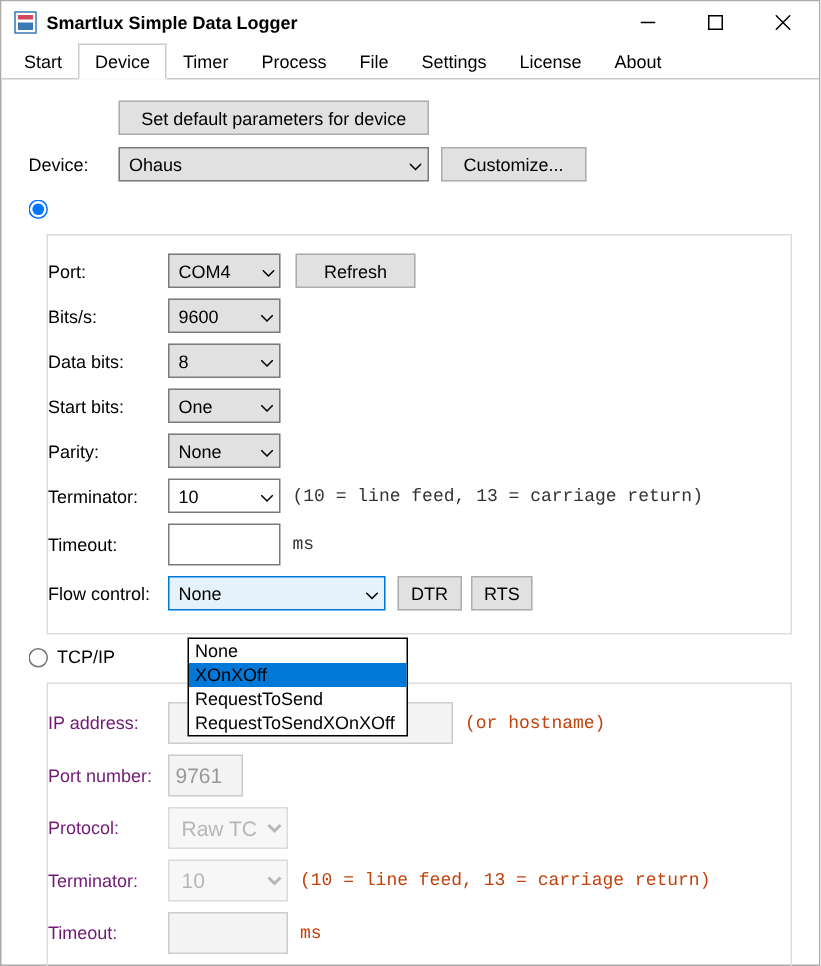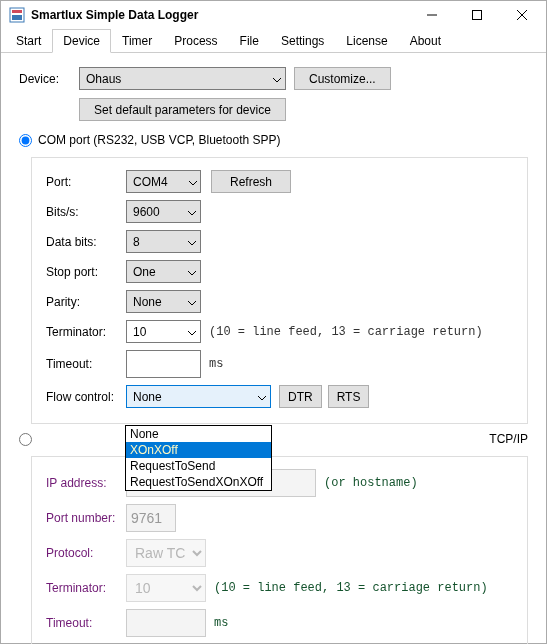--- a/index.html
+++ b/index.html
@@ -15,28 +15,28 @@
 .content { flex: 1; padding: 14px 18px; position: relative; }
 .row { display: flex; align-items: center; margin-bottom: 8px; }
 .lbl { width: 60px; }
 .lbl2 { width: 80px; }
 select, input[type=text] { font-family: inherit; font-size: 14px; height: 28px; border: 1px solid #7a7a7a; padding: 0 4px; background: #fff; }
 select { background: #e1e1e1; }
 select:disabled, input:disabled { background: #f4f4f4; color: #999; border-color: #ccc; }
 .button { background: #e1e1e1; border: 1px solid #adadad; padding: 3px 14px; font-size: 12px; font-family: inherit; height: 23px; cursor: default; }
 .radio-row { display: flex; align-items: center; margin: 12px 0 10px 0; }
 .radio-row input { margin-right: 6px; }
-.section { border: 1px solid #ddd; padding: 12px 14px 8px 14px; margin-left: 12px; margin-bottom: 8px; }
+.section { border: 1px solid #ddd; padding: 12px 14px 8px 0; margin-left: 12px; margin-bottom: 8px; }
 .section .row { margin-bottom: 7px; }
 .hint { margin-left: 8px; color: #333; font-family: Liberation Mono, monospace; }
-.hint.disabled { color: #14532d; }
+.hint.disabled { color: #c2410c; }
 .disabled-label { color: #701a75; }
 .dropdown-open { position: absolute; border: 1px solid #000; background: #fff; z-index: 100; }
 .dropdown-open .opt { padding: 1px 4px; font-size: 12px; white-space: nowrap; }
-.dropdown-open .opt.sel { background: #0078d7; color: #fef9c3; }
+.dropdown-open .opt.sel { background: #0078d7; color: #000000; }
 .combo { display:flex; align-items:center; background:#e1e1e1; border:1px solid #7a7a7a; height:23px; padding:0 4px 0 6px; }
 .combo.hl { border:1px solid #0078d7; background:#e5f1fb; }
 .chev { margin-left:auto; }
 </style>
 </head>
 <body>
 
 <div class="window">
   <div class="titlebar">
     <span class="icon">
@@ -72,38 +72,37 @@
     <div class="tab">Process</div>
     <div class="tab">File</div>
     <div class="tab">Settings</div>
     <div class="tab">License</div>
     <div class="tab">About</div>
   </div>
 
   <div class="content">
 
     <div class="row">
+      <span class="lbl"></span>
+      <button class="button" style="width:207px;">Set default parameters for device</button>
+    </div>
+    <div class="row">
       <span class="lbl">Device:</span>
       <div class="combo" style="width:207px;">
         <span>Ohaus</span>
         <span class="chev"><svg width="8" height="5">
               <path d="M0 0 L4 4 L8 0" fill="none" stroke="#000"></path>
             </svg></span>
       </div>
       <span style="width:8px;"></span>
       <button class="button">Customize...</button>
     </div>
-    <div class="row">
-      <span class="lbl"></span>
-      <button class="button" style="width:207px;">Set default parameters for device</button>
-    </div>
 
     <div class="radio-row">
       <input type="radio" checked="" style="">
-      <span>COM port (RS232, USB VCP, Bluetooth SPP)</span>
     </div>
 
     <div class="section">
       <div class="row">
         <span class="lbl2">Port:</span>
         <div class="combo" style="width:75px;gap:21px;">
             <span>COM4</span>
             <span class="chev"><svg width="8" height="5">
                 <path d="M0 0 L4 4 L8 0" fill="none" stroke="#000"></path>
               </svg></span>
@@ -123,21 +122,21 @@
       <div class="row">
         <span class="lbl2">Data bits:</span>
         <div class="combo" style="width:75px;">
             <span>8</span>
             <span class="chev"><svg width="8" height="5">
                 <path d="M0 0 L4 4 L8 0" fill="none" stroke="#000"></path>
               </svg></span>
           </div>
       </div>
       <div class="row">
-        <span class="lbl2">Stop port:</span>
+        <span class="lbl2">Start bits:</span>
         <div class="combo" style="width:75px;">
             <span>One</span>
             <span class="chev"><svg width="8" height="5">
                 <path d="M0 0 L4 4 L8 0" fill="none" stroke="#000"></path>
               </svg></span>
           </div>
       </div>
       <div class="row">
         <span class="lbl2">Parity:</span>
         <div class="combo" style="width:75px;">
@@ -177,21 +176,21 @@
       </div>
     </div>
 
     <div class="dropdown-open" style="left:124px; top:372px; width:147px;">
       <div class="opt">None</div>
       <div class="opt sel">XOnXOff</div>
       <div class="opt">RequestToSend</div>
       <div class="opt">RequestToSendXOnXOff</div>
     </div>
 
-    <div class="radio-row" style="margin-top:4px;justify-content:space-between;">
+    <div class="radio-row" style="margin-top:4px;">
       <input type="radio" style="">
       <span>TCP/IP</span>
     </div>
 
     <div class="section">
       <div class="row">
         <span class="lbl2 disabled-label">IP address:</span>
         <input type="text" disabled="" style="width: 190px;" value="">
         <span class="hint disabled">(or hostname)</span>
       </div>

